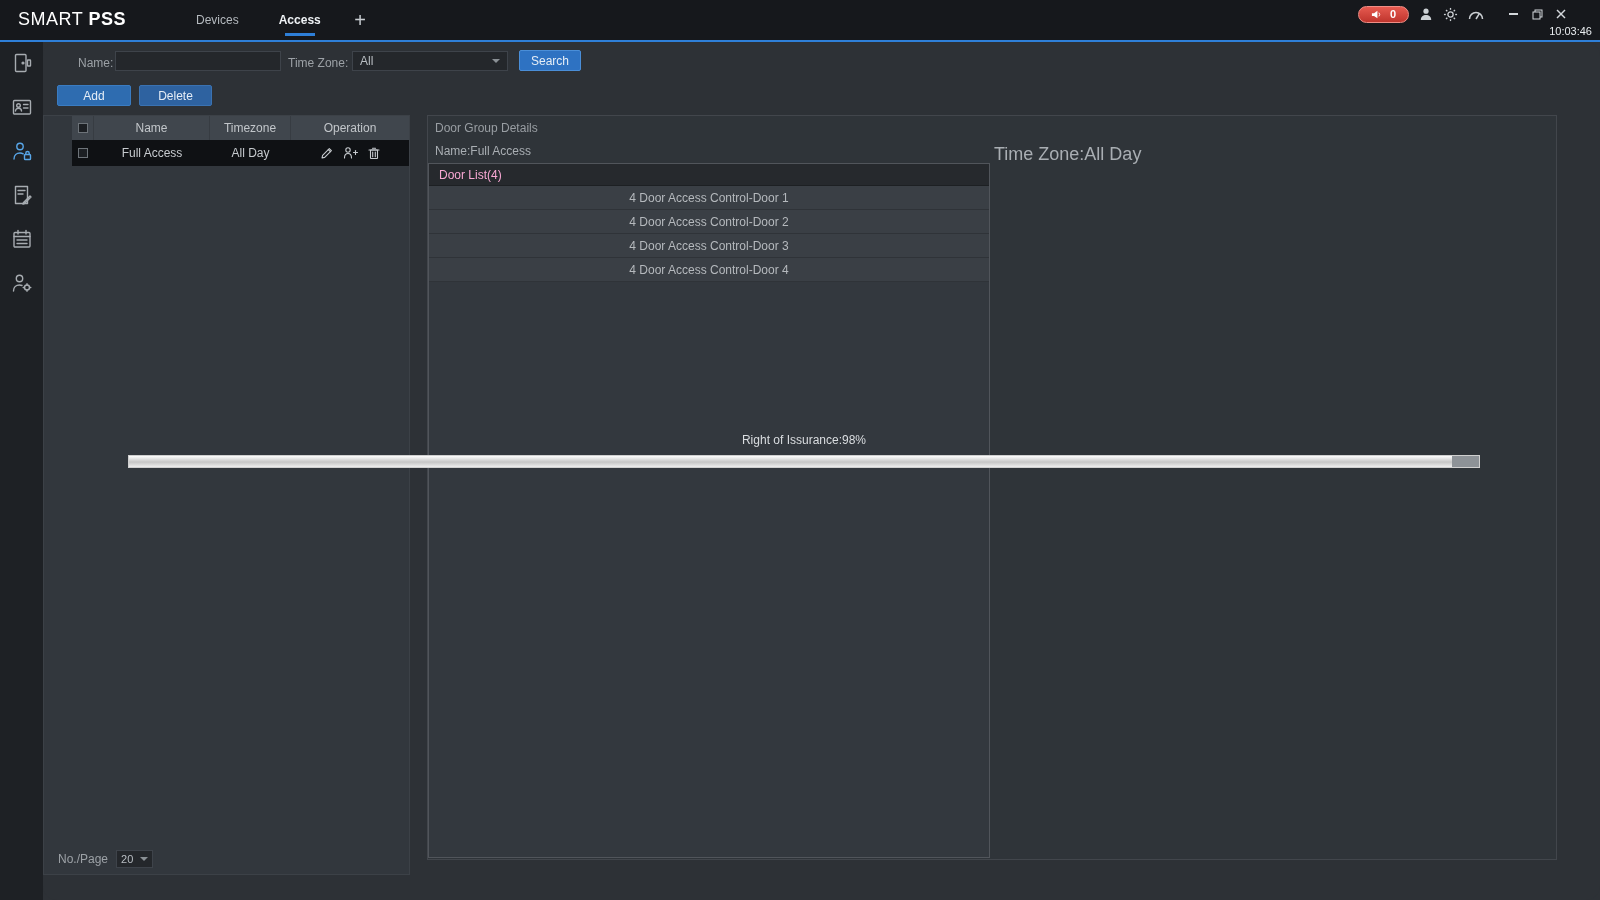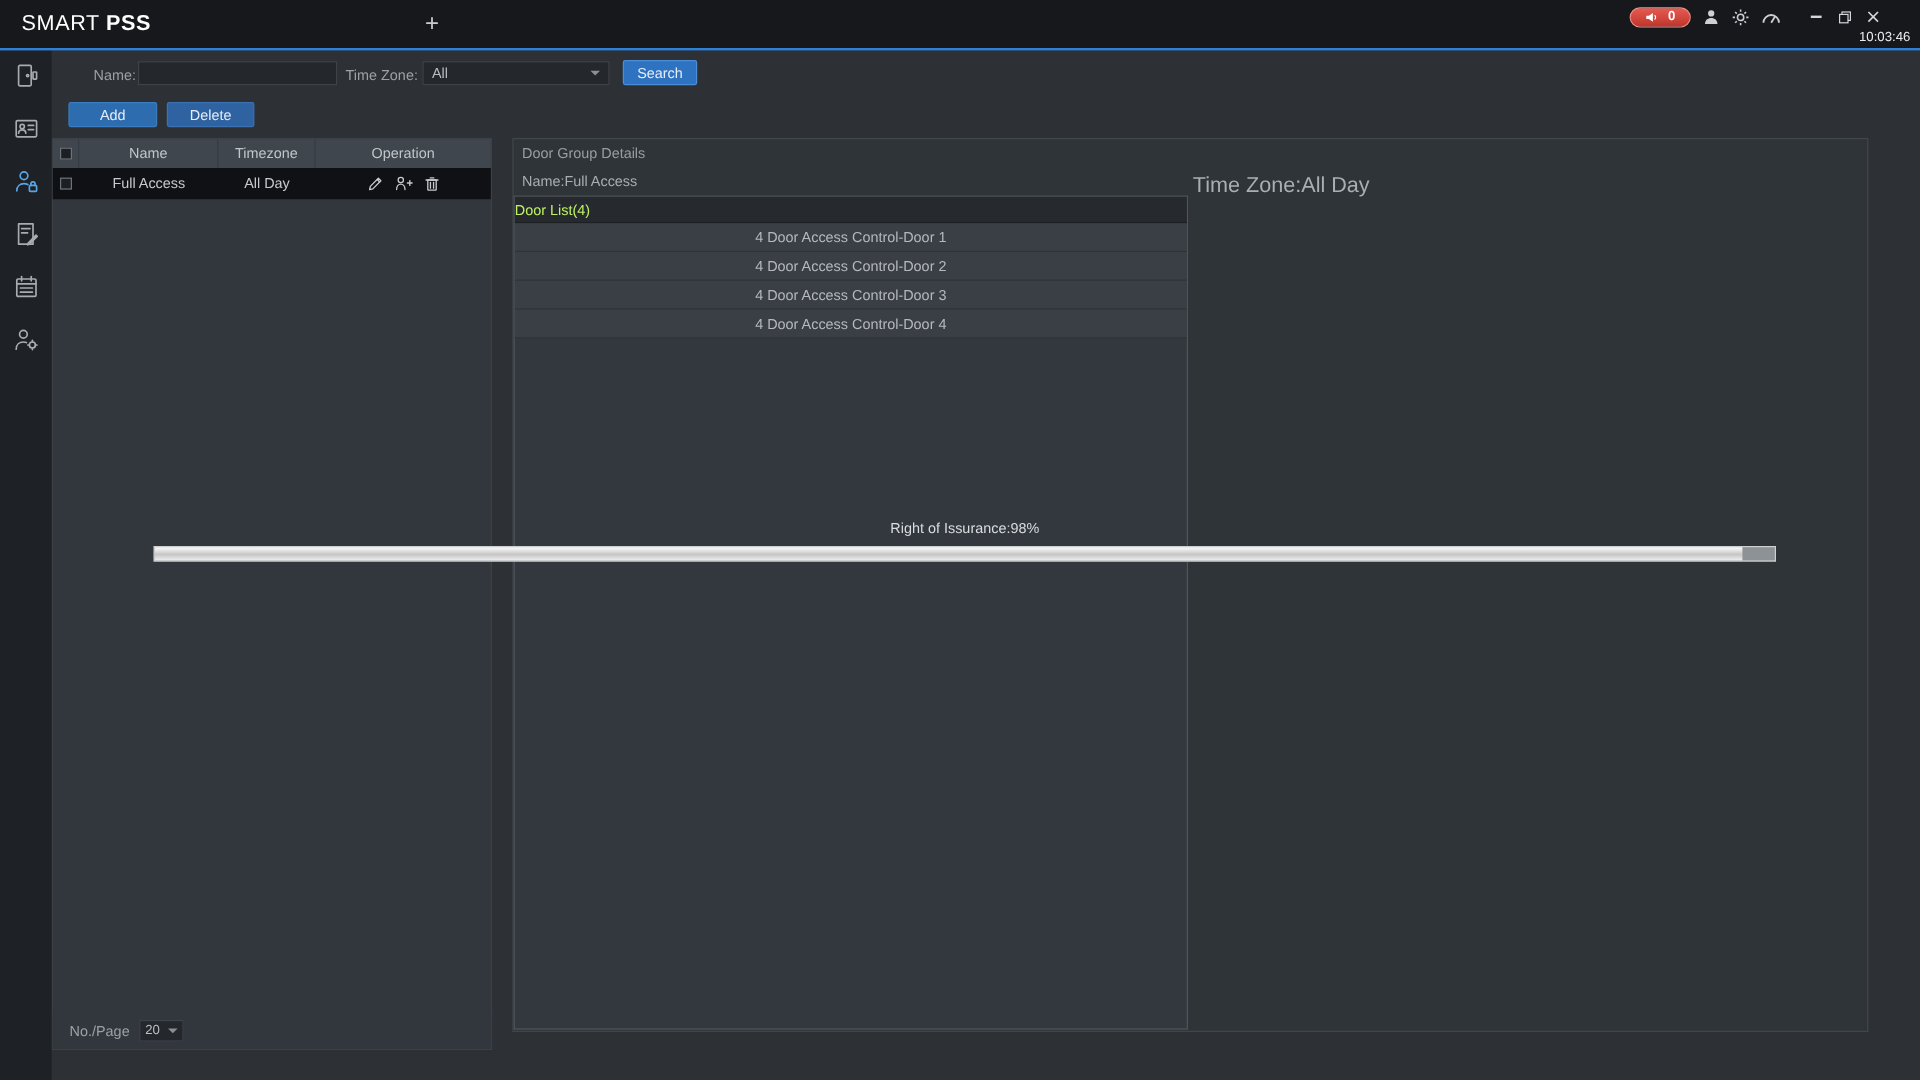--- a/index.html
+++ b/index.html
@@ -54,21 +54,21 @@
   .caret { width:0; height:0; border-left:4px solid transparent; border-right:4px solid transparent;
          border-top:4px solid #8a9095; }
   .btn { position:absolute; display:flex; align-items:center; justify-content:center; font-size:12px;
          color:#e5edf6; border-radius:2px; cursor:pointer; }
   .search-btn { left:476px; top:8px; width:62px; height:21px; background:#2e72c2; border:1px solid #4a8ed8; }
   .add-btn    { left:14px;  top:43px; width:74px; height:21px; background:#2e6cb0; border:1px solid #3a7cc2; }
   .delete-btn { left:96px;  top:43px; width:73px; height:21px; background:#2e62a0; border:1px solid #3a72b2; }
 
   
   .left-panel { position:absolute; left:0; top:73px; width:367px; height:760px; background:#32373d;
-         border:1px solid #3c4147; }
+         border:1px solid #3c4147;padding-left:28px; }
   .lp-header { display:flex; height:24px; background:#40464d; font-size:12px; color:#c2c6ca; }
   .lp-header .cell { display:flex; align-items:center; justify-content:center; height:100%;
          border-right:1px solid #373c42; }
   .col-cb { width:22px; } .col-name { width:116px; } .col-tz { width:81px; } .col-op { flex:1; border-right:none !important; }
   .lp-row { display:flex; height:26px; background:#0f1114; font-size:12px; color:#c6cace; cursor:pointer; }
   .lp-row .cell { display:flex; align-items:center; justify-content:center; height:100%; }
   .checkbox { width:10px; height:10px; border:1px solid #6d7379; background:#1c1f23; cursor:pointer; }
   .op-icons { display:flex; gap:9px; align-items:center; }
   .op-icon { display:flex; color:#c7cbcf; cursor:pointer; }
   .op-icon svg { stroke:currentColor; fill:none; stroke-width:1.1; stroke-linecap:round; stroke-linejoin:round; }
@@ -81,21 +81,21 @@
   
   .right-panel { position:absolute; left:384px; top:73px; width:1130px; height:745px; background:#2f3439;
          border:1px solid #42464c; }
   .rp-title { position:absolute; left:7px; top:5px; font-size:12px; color:#999ea3; }
   .rp-name  { position:absolute; left:7px; top:28px; font-size:12px; color:#a9aeb3; }
   .rp-tz    { position:absolute; left:566px; top:28px; font-size:18px; color:#a9aeb3; }
   .list-box { position:absolute; top:47px; height:695px; background:#33383e; border:1px solid #51555b; }
   .door-box { left:0; width:562px; }
   .person-box { left:565px; width:564px; }
   .list-header { height:22px; background:#26292d; border-bottom:1px solid #1d2023; display:flex;
-         align-items:center; font-size:12px; color:#bef264; }
+         align-items:center; padding-left:10px; font-size:12px; color:#f9a8d4; }
   .door-row { height:24px; background:#3a3f45; border-bottom:1px solid #2f3338; display:flex;
          align-items:center; justify-content:center; font-size:12px; color:#b5b9bd; cursor:pointer; }
   .person-cols { display:flex; height:24px; }
   .pc-user { width:85px; background:#222529; display:flex; align-items:center; justify-content:center;
          font-size:12px; color:#b2b6ba; border-right:1px solid #34383d; }
   .pc-dept { flex:1; background:#41474e; display:flex; align-items:center; justify-content:center;
          font-size:12px; color:#b2b6ba; }
 
   
   .progress-label { position:absolute; left:128px; top:433px; width:1352px; text-align:center;
@@ -108,20 +108,30 @@
 <body>
 
 <div class="app">
 
   <div class="titlebar">
     <div class="logo">
       <span class="light">SMART</span>
       <span class="bold">PSS</span>
     </div>
 
+    <div class="tabs">
+      <div class="tab">
+        <span>Devices</span>
+
+      </div>
+      <div class="tab active">
+        <span>Access</span>
+        <div class="underline"></div>
+      </div>
+    </div>
     <div class="newtab">+</div>
 
     <div class="tb-icons">
       <div class="alarm-badge">
         <span class="tb-icon">
           <svg width="11" height="11" viewBox="0 0 12 12">
               <path d="M1 4.5v3h2.3L7 10V2L3.3 4.5H1z" fill="#ffffff"></path>
               <path d="M8.6 4a3 3 0 010 4" stroke="#ffffff" fill="none" stroke-width="1"></path>
             </svg>
         </span>

